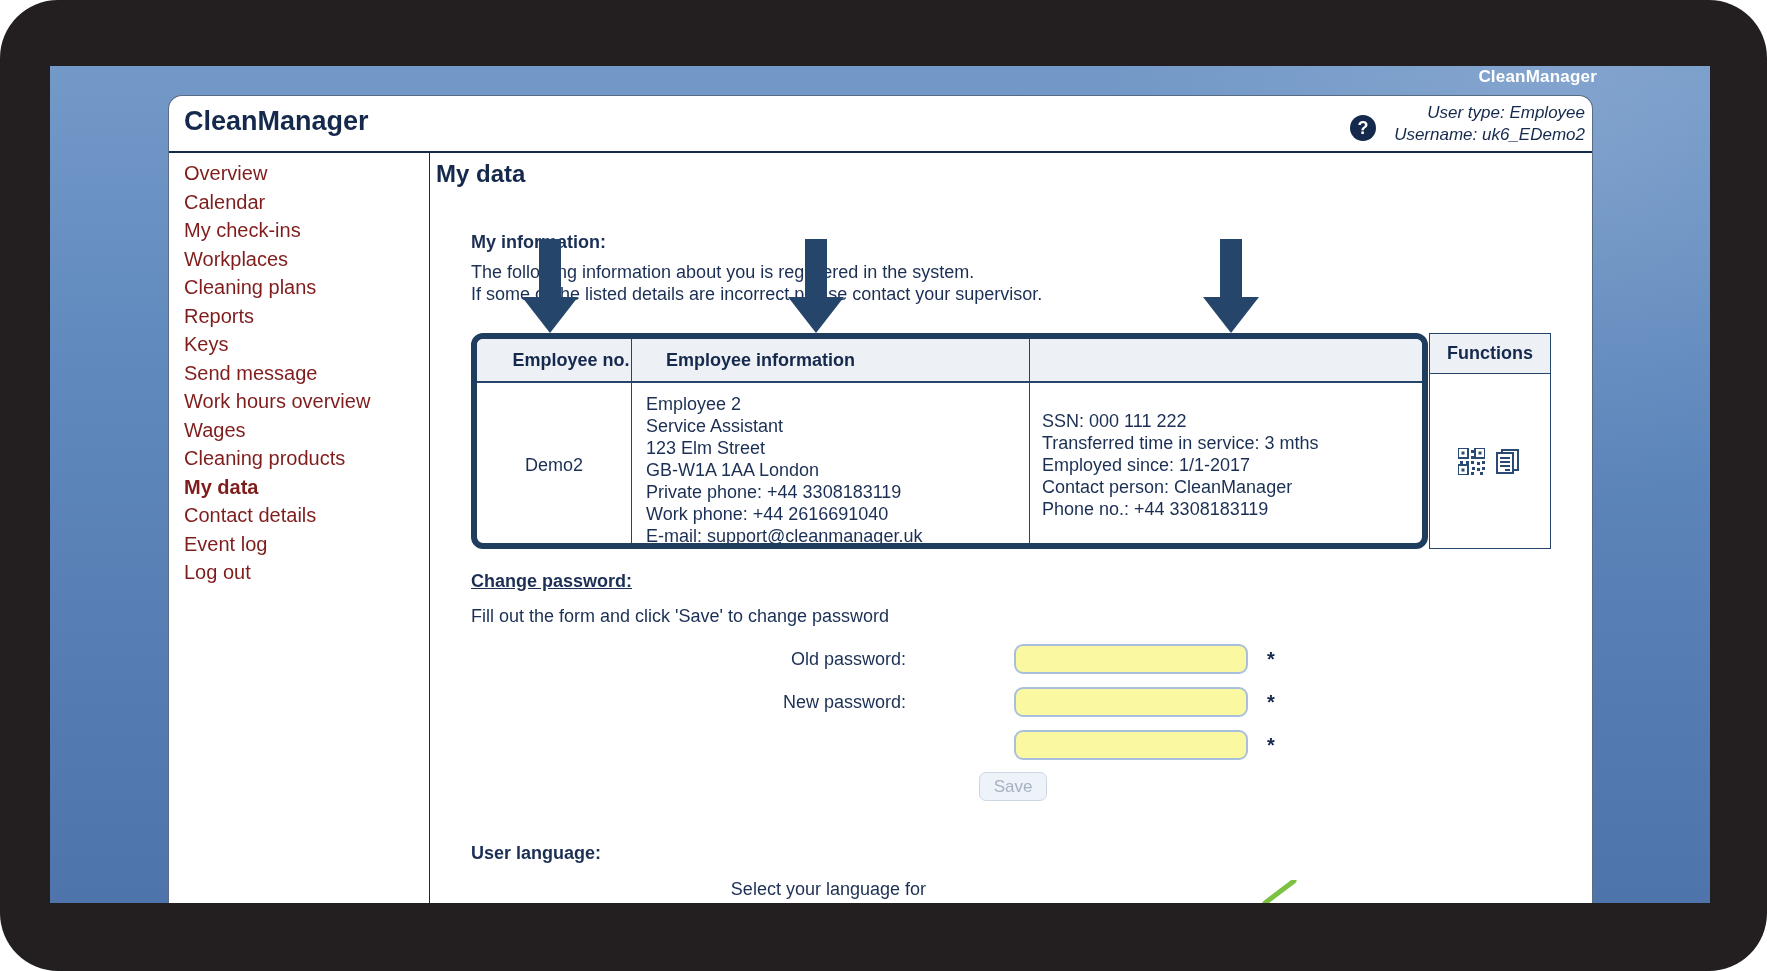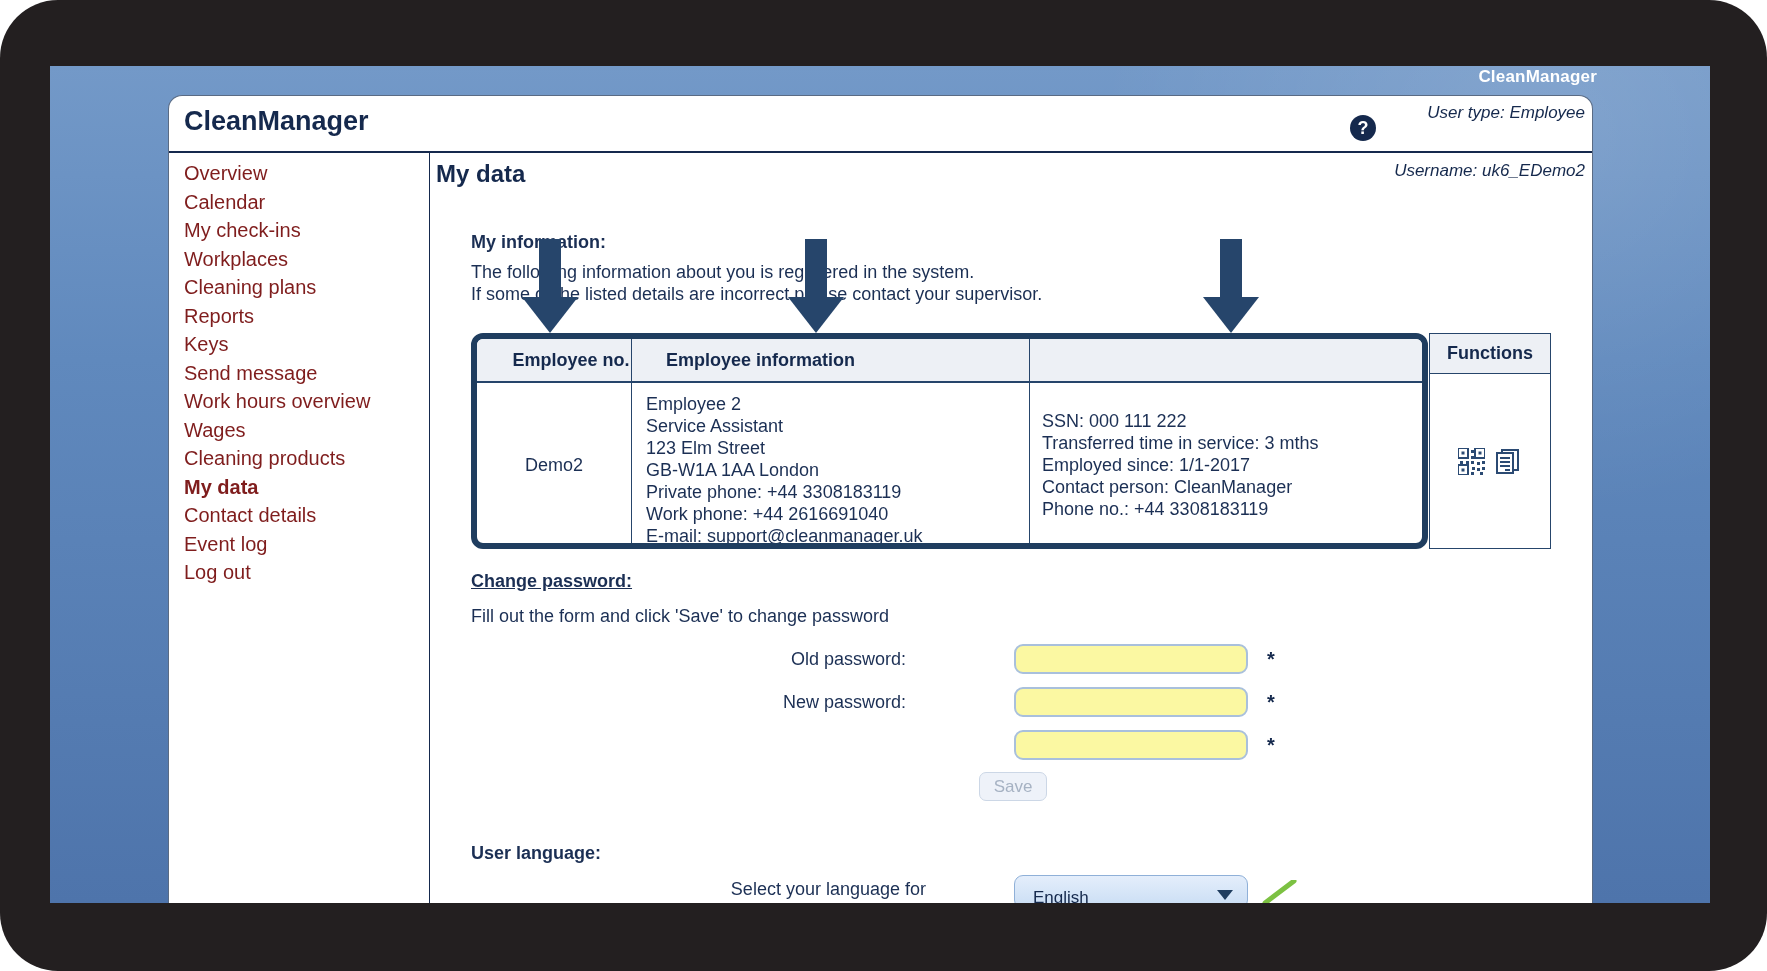--- a/index.html
+++ b/index.html
@@ -26,21 +26,21 @@
             background:#ffffff; border-radius:14px 14px 0 0; overflow:hidden;
             border:1px solid #5a6b84; border-bottom:none; }
 
   .logo { position:absolute; left:15px; top:10px; font-size:27px; font-weight:bold; color:#15294d; }
   .help-icon { position:absolute; left:1181px; top:19px; width:26px; height:26px; border-radius:50%;
                background:#15294d; color:#fff; font-weight:bold; font-size:18px;
                display:flex; align-items:center; justify-content:center; cursor:pointer; }
   .user-type { position:absolute; right:7px; top:7px; width:400px; text-align:right;
                font-size:17px; font-style:italic; color:#15294d; }
   .user-name { position:absolute; right:7px; top:29px; width:400px; text-align:right;
-               font-size:17px; font-style:italic; color:#15294d;margin-top:36px; }
+               font-size:17px; font-style:italic; color:#15294d; }
   .header-rule { position:absolute; left:0; top:55px; width:1425px; height:0;
                  border-top:2px solid #15294d; }
   .v-divider { position:absolute; left:260px; top:57px; width:0; height:751px;
                border-left:1px solid #15294d; }
 
   
   .sidebar { position:absolute; left:15px; top:63px; width:235px; }
   .side-item { font-size:20px; line-height:28.5px; color:#7f1d1d; cursor:pointer; white-space:nowrap; }
   .side-item.active { font-weight:bold; }
 
@@ -247,22 +247,18 @@
     <input class="pw-input pi2" type="password" value="" style="">
     <div class="req-star rs2">*</div>
 
     <input class="pw-input pi3" type="password" value="" style="">
     <div class="req-star rs3">*</div>
 
     <div class="save-btn">Save</div>
 
     <div class="sec-heading h-lang">User language:</div>
     <div class="lang-label">Select your language for</div>
-    <div class="lang-select">
-      <span class="lang-value">English</span>
-      <span class="lang-caret"></span>
-    </div>
     <svg class="lang-check" width="36" height="24" viewBox="0 0 36 24">
       <line x1="4" y1="23" x2="33" y2="1" stroke="#7cc142" stroke-width="5" stroke-linecap="round"></line>
     </svg>
 
   </div>
 </div>
 
 </body></html>

